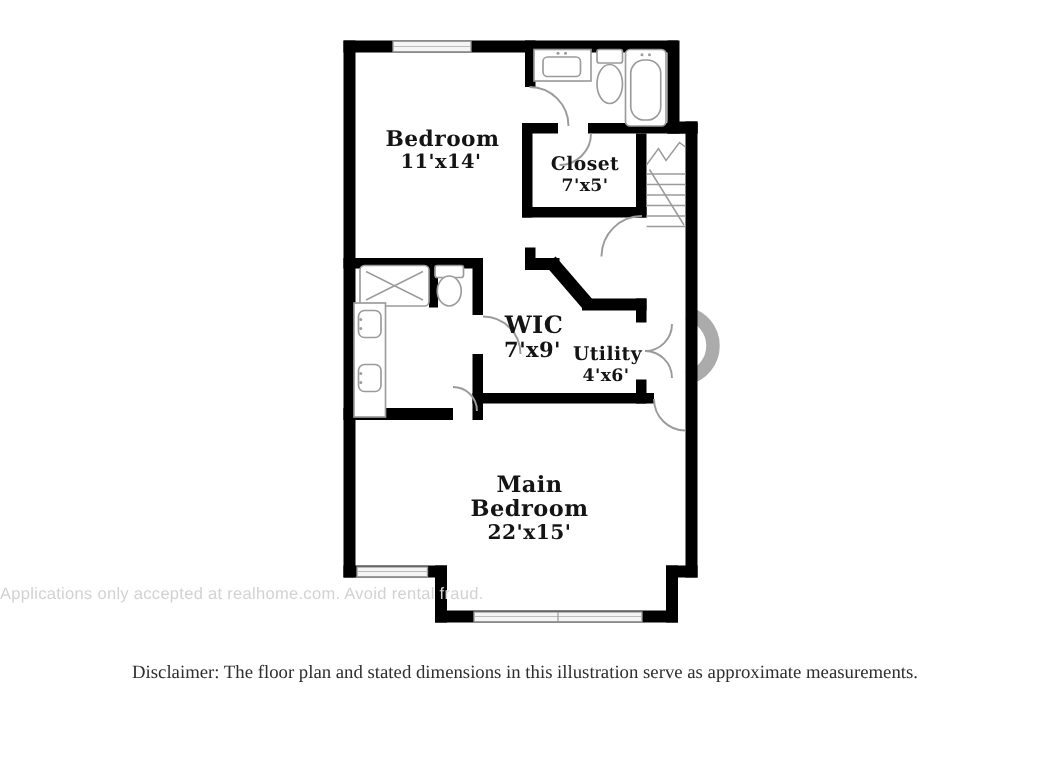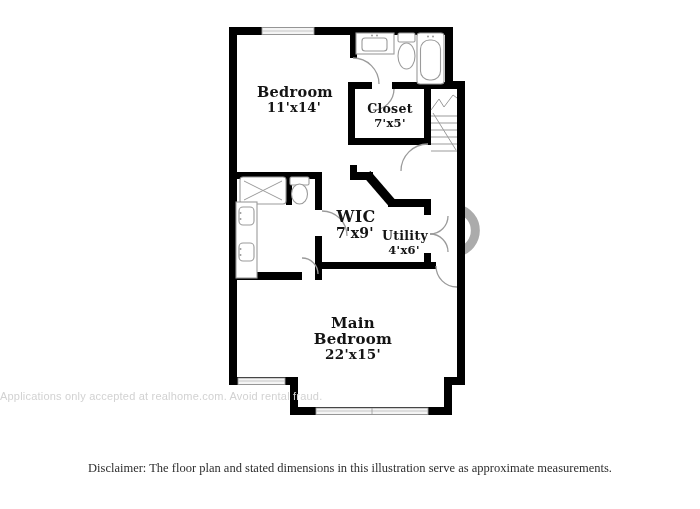--- a/index.html
+++ b/index.html
@@ -11,21 +11,21 @@
   .room-label{
     font-family:"DejaVu Serif","Liberation Serif",serif;
     font-weight:bold;fill:#141414;letter-spacing:0.3px;
   }
   .watermark-line{
     position:absolute;left:0;top:390px;width:700px;text-align:left;
     font-family:"Liberation Sans",sans-serif;font-size:11px;color:#d2d2d2;
     letter-spacing:0.2px;white-space:nowrap;
   }
   .disclaimer{
-    position:absolute;left:0;top:461px;width:700px;text-align:center;
+    position:absolute;left:0;top:441px;width:700px;text-align:center;
     font-family:"Liberation Serif",serif;font-size:12.5px;line-height:15.5px;color:#2e2e2e;
   }
   .wall{fill:#000000;}
   .fix{stroke:#9b9b9b;stroke-width:1.1;fill:#ffffff;}
   .fixline{stroke:#9b9b9b;stroke-width:1;fill:none;}
   .arc{stroke:#9b9b9b;stroke-width:1.3;fill:none;}
   .win{fill:#f4f4f4;stroke:#999999;stroke-width:0.9;}
   .wm{stroke:#ababab;stroke-width:9;fill:none;}
 </style>
 </head>

